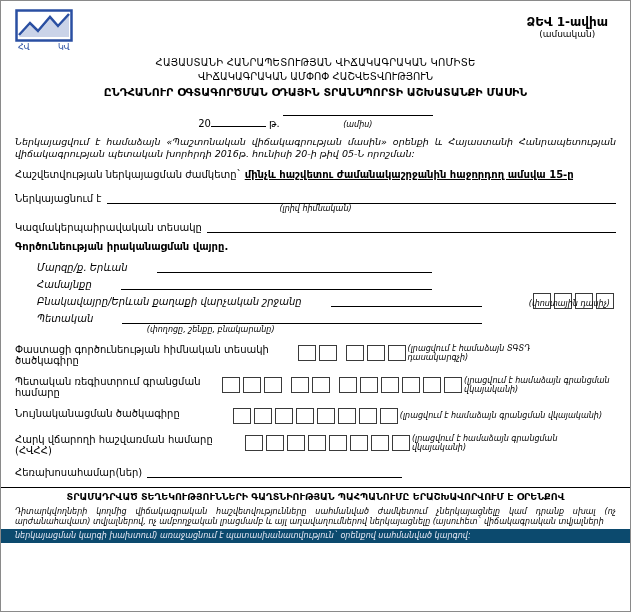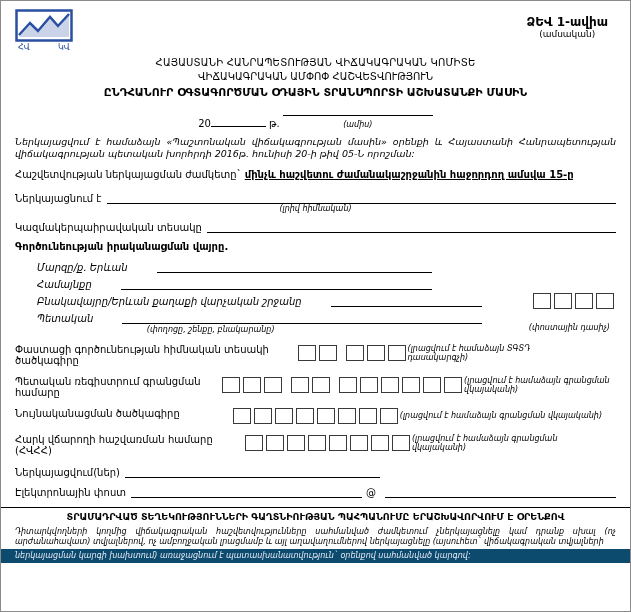--- a/index.html
+++ b/index.html
@@ -32,21 +32,21 @@
   .uline{flex:1;border-bottom:1px solid #000;height:13px;margin-left:5px;}
   .mt8{margin-top:8px;} .mt10{margin-top:10px;} .mt6{margin-top:6px;}
   .it{font-style:italic;}
   .b{font-weight:bold;}
   .addr{position:relative;margin-top:4px;padding-left:22px;}
   .addr .row{height:17px;gap:24px;}
   .addr .sp160{flex:none;width:160px;border:none;height:13px;}
   .addr .sp110{flex:none;width:110px;border:none;height:13px;}
   .postal{position:absolute;right:2px;top:37px;display:flex;gap:3px;}
   .cell{width:18px;height:16px;border:1px solid #3a3a3a;background:#fff;box-sizing:border-box;}
-  .postalhint{position:absolute;right:6px;top:67px;}
+  .postalhint{position:absolute;right:6px;top:43px;}
   .addrhints{display:flex;margin-top:1px;}
   .addrhints .left{width:60%;text-align:center;}
   .crow{display:flex;justify-content:space-between;align-items:flex-start;}
   .cblock{display:flex;flex-direction:row;align-items:center;gap:2px;}
   .cells{display:flex;}
   .grp{display:flex;gap:3px;}
   .grp + .grp{margin-left:9px;}
   .mr60{margin-right:58px;} .mr15{margin-right:14px;}
   .phone .uline{flex:none;width:255px;}
   .email .uline{flex:1;}
@@ -219,29 +219,23 @@
           <div class="cell"></div>
           <div class="cell"></div>
           <div class="cell"></div>
         </div>
       </div>
       <div class="hint">(լրացվում է համաձայն գրանցման վկայականի)</div>
     </div>
   </div>
 
   <div class="row phone mt8">
-    <span>Ներկայացվում(ներ)</span>
+    <span>Հեռախոսահամար(ներ)</span>
     <span class="uline"></span>
   </div>
 
-  <div class="row email mt6">
-    <span>Էլեկտրոնային փոստ</span>
-    <span class="uline"></span>
-    <span class="at">@</span>
-    <span class="uline"></span>
-  </div>
 
   <div class="confid">ՏՐԱՄԱԴՐՎԱԾ ՏԵՂԵԿՈՒԹՅՈՒՆՆԵՐԻ ԳԱՂՏՆԻՈՒԹՅԱՆ ՊԱՀՊԱՆՈՒՄԸ ԵՐԱՇԽԱՎՈՐՎՈՒՄ Է ՕՐԵՆՔՈՎ</div>
 
   <div class="disc">Դիտարկվողների կողմից վիճակագրական հաշվետվությունները սահմանված ժամկետում չներկայացնելը կամ դրանք սխալ (ոչ արժանահավատ) տվյալներով, ոչ ամբողջական լրացմամբ և այլ աղավաղումներով ներկայացնելը (այսուհետ` վիճակագրական տվյալների</div>
   <div class="band">ներկայացման կարգի խախտում) առաջացնում է պատասխանատվություն` օրենքով սահմանված կարգով:</div>
 
 </div>
 
 </body></html>

